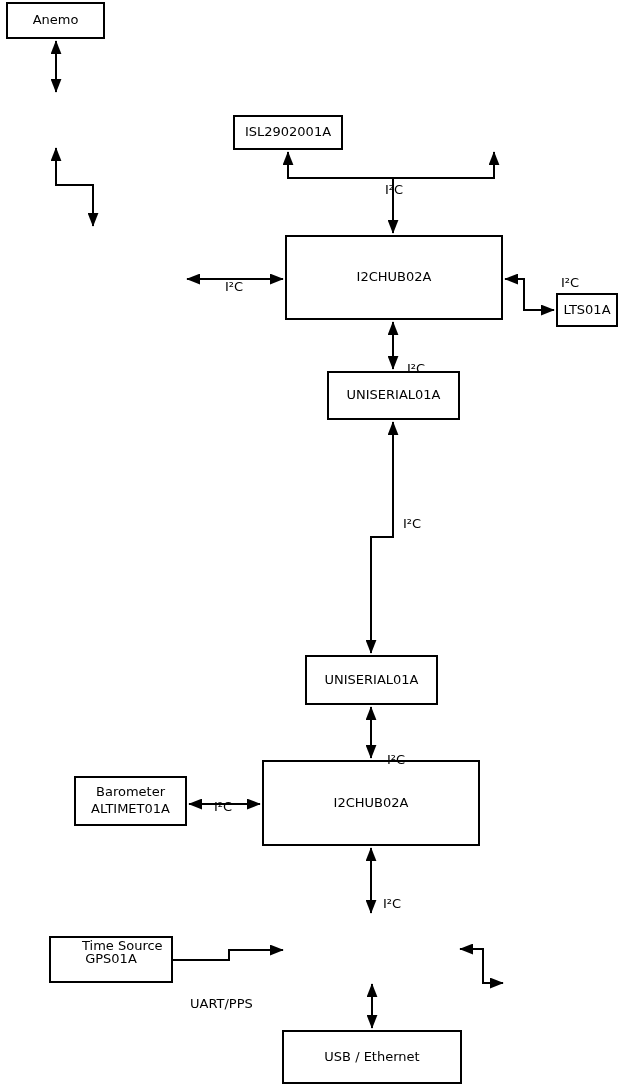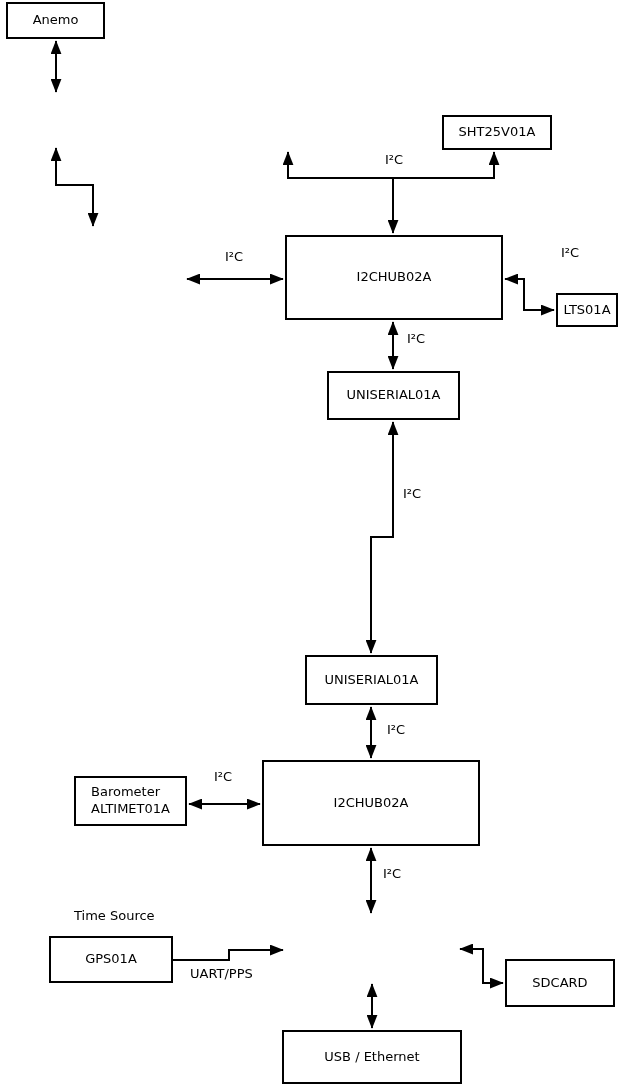--- a/index.html
+++ b/index.html
@@ -2,41 +2,41 @@
 <html><head>
 <meta charset="utf-8">
 <style>
   html,body{margin:0;padding:0;background:#ffffff;}
   .stage{
     position:relative;width:640px;height:1089px;background:#ffffff;
     font-family:"DejaVu Sans","Liberation Sans",sans-serif;color:#000;overflow:hidden;
   }
   .node{
     position:absolute;box-sizing:border-box;background:#ffffff;border:2px solid #000;
-    display:flex;align-items:center;justify-content:center;text-align:left;
+    display:flex;align-items:center;justify-content:center;text-align:center;
   }
   .node-label{font-size:13px;line-height:1.28;white-space:pre-line;}
-  .edge-label{position:absolute;font-size:13px;white-space:nowrap;}
+  .edge-label{position:absolute;font-size:13px;white-space:nowrap;margin-top:30px;}
   svg.wires{position:absolute;left:0;top:0;pointer-events:none;}
 </style>
 </head>
 <body>
 
 <div class="stage">
 
   <div class="node" style="left:6px;top:2px;width:99px;height:37px">
     <span class="node-label">Anemo</span>
   </div>
 
 
 
+  <div class="node" style="left:233px;top:115px;width:110px;height:35px">
+    <span class="node-label">ISL2902001A</span>
+  </div>
 
-  <div class="node" style="left:442px;top:115px;width:110px;height:35px">
-    <span class="node-label">SHT25V01A</span>
-  </div>
 
   <div class="node" style="left:285px;top:235px;width:218px;height:85px">
     <span class="node-label">I2CHUB02A</span>
   </div>
 
   <div class="node" style="left:556px;top:293px;width:62px;height:34px">
     <span class="node-label">LTS01A</span>
   </div>
 
   <div class="node" style="left:327px;top:371px;width:133px;height:49px">
@@ -54,37 +54,34 @@
   <div class="node" style="left:74px;top:776px;width:113px;height:50px">
     <span class="node-label">Barometer
 ALTIMET01A</span>
   </div>
 
   <div class="node" style="left:49px;top:936px;width:124px;height:47px">
     <span class="node-label">GPS01A</span>
   </div>
 
 
-  <div class="node" style="left:505px;top:959px;width:110px;height:48px">
-    <span class="node-label">SDCARD</span>
-  </div>
 
   <div class="node" style="left:282px;top:1030px;width:180px;height:54px">
     <span class="node-label">USB / Ethernet</span>
   </div>
 
   <div class="edge-label" style="left:385px;top:152px">I²C</div>
   <div class="edge-label" style="left:225px;top:249px">I²C</div>
   <div class="edge-label" style="left:561px;top:245px">I²C</div>
   <div class="edge-label" style="left:407px;top:331px">I²C</div>
   <div class="edge-label" style="left:403px;top:486px">I²C</div>
   <div class="edge-label" style="left:387px;top:722px">I²C</div>
   <div class="edge-label" style="left:214px;top:769px">I²C</div>
   <div class="edge-label" style="left:383px;top:866px">I²C</div>
-  <div class="edge-label" style="left:74px;top:908px">Time Source</div>
+  <div class="edge-label" style="left:82px;top:908px">Time Source</div>
   <div class="edge-label" style="left:190px;top:966px">UART/PPS</div>
 
   <svg class="wires" width="640" height="1089" viewBox="0 0 640 1089">
     <defs>
       <marker id="arr" viewBox="0 0 7 5.5" markerWidth="7" markerHeight="5.5" refX="6.6" refY="2.75" orient="auto-start-reverse" markerUnits="strokeWidth">
         <path d="M0,0 L7,2.75 L0,5.5 Z" fill="#000"></path>
       </marker>
     </defs>
     <g stroke="#000" stroke-width="2" fill="none">
       <path d="M56,41 V92" marker-start="url(#arr)" marker-end="url(#arr)"></path>

